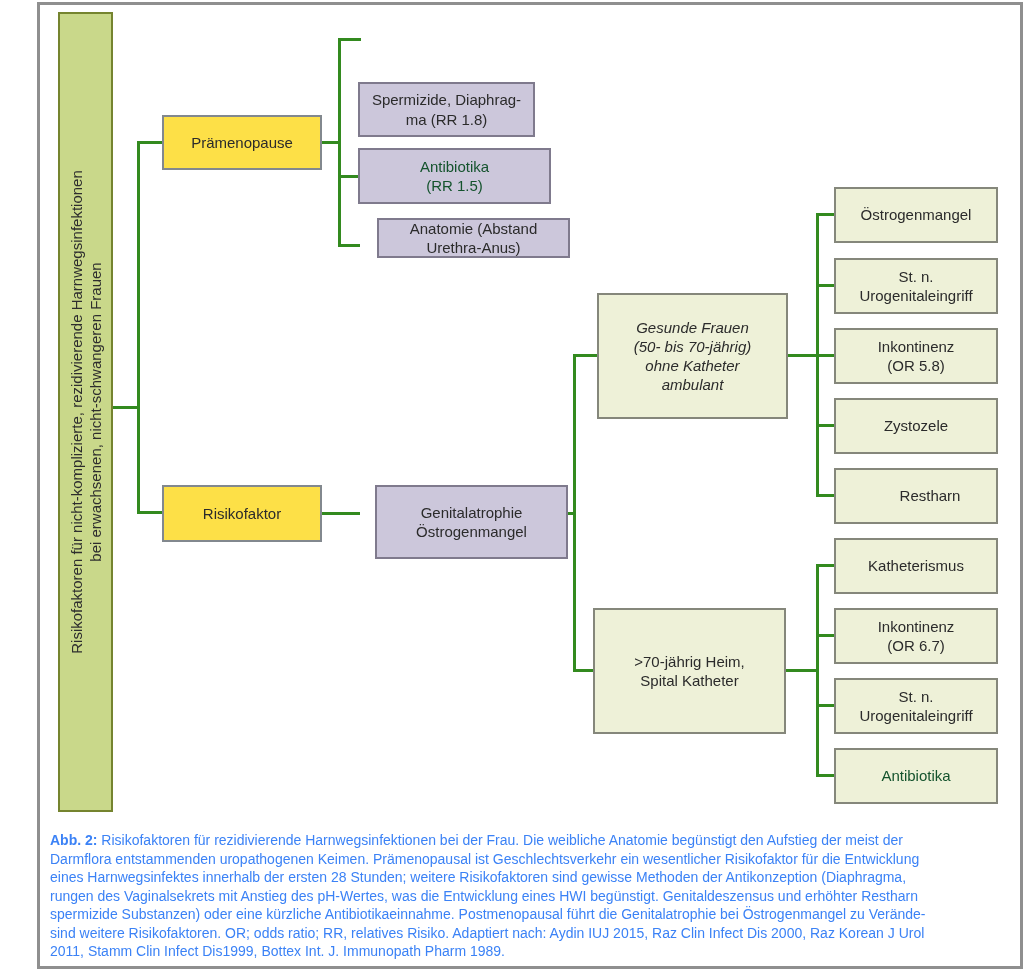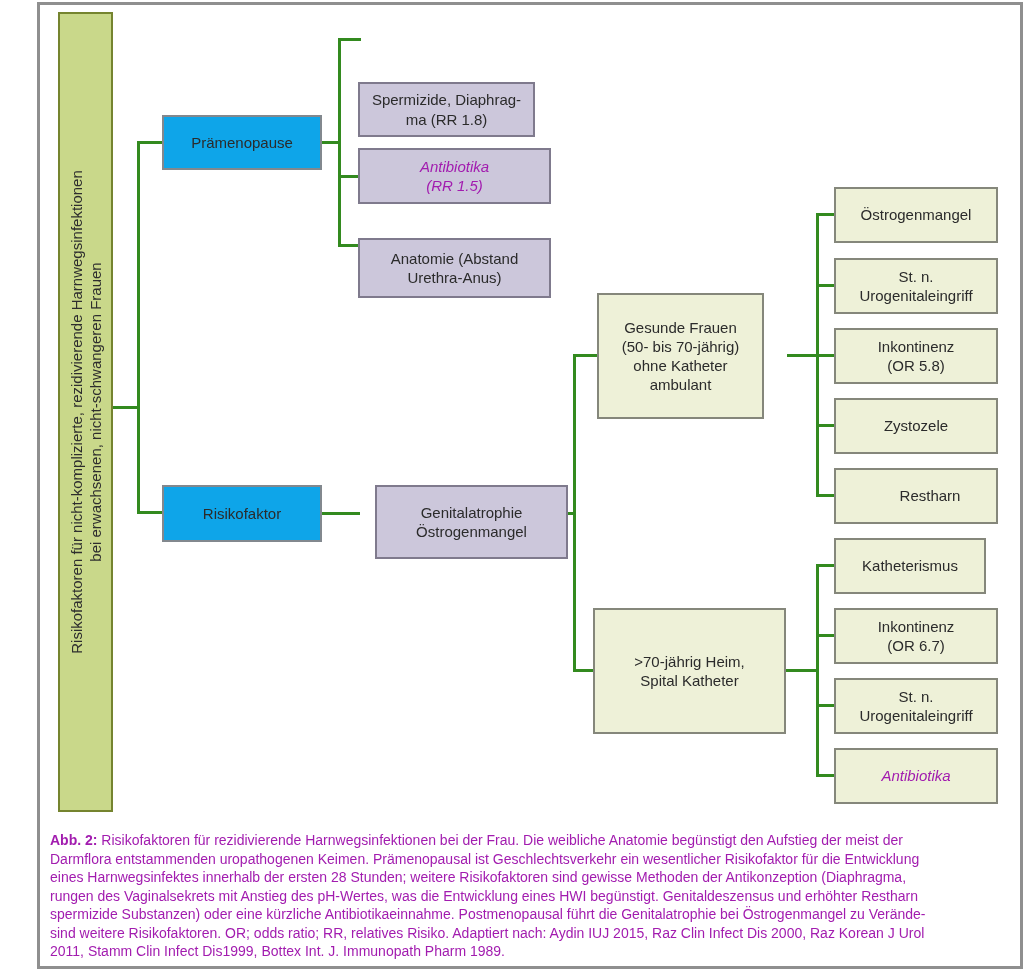--- a/index.html
+++ b/index.html
@@ -2,25 +2,25 @@
 <html><head>
 <meta charset="utf-8">
 <style>
   html,body{margin:0;padding:0;background:#ffffff;}
   body{width:1024px;height:975px;position:relative;font-family:"Liberation Sans",sans-serif;}
   .frame{position:absolute;left:37px;top:2px;width:986px;height:967px;border:3px solid #8f8f8f;box-sizing:border-box;}
   .sidebar{position:absolute;left:58px;top:12px;width:55px;height:800px;background:#c9d88a;border:2px solid #75842f;box-sizing:border-box;}
   .sidebar-text{position:absolute;top:50%;left:50%;width:800px;transform:translate(-50%,-50%) rotate(-90deg);text-align:center;font-size:15px;line-height:19px;color:#2e2e2e;white-space:pre-line;}
   .line{position:absolute;background:#338a1f;}
   .box{position:absolute;box-sizing:border-box;border:2px solid #83838c;display:flex;align-items:center;justify-content:center;text-align:center;white-space:pre-line;font-size:15px;line-height:1.28;color:#2b2b2b;}
-  .blue{background:#0ea5e9;border-color:#82888e;}
+  .blue{background:#fde047;border-color:#82888e;}
   .purple{background:#ccc7db;border-color:#7f7a8d;}
   .pale{background:#eef1d8;border-color:#85877b;}
-  .red{color:#a21caf;font-style:italic;}
-  .caption{position:absolute;left:50px;top:831px;width:966px;font-size:14px;line-height:18.5px;color:#a21caf;white-space:nowrap;}
+  .red{color:#14532d;}
+  .caption{position:absolute;left:50px;top:831px;width:966px;font-size:14px;line-height:18.5px;color:#3b82f6;white-space:nowrap;}
   .bold{font-weight:bold;}
 </style>
 </head>
 <body>
 
 <div class="frame"></div>
 
 <div class="sidebar">
   <div class="sidebar-text">Risikofaktoren für nicht-komplizierte, rezidivierende Harnwegsinfektionen
 bei erwachsenen, nicht-schwangeren Frauen</div>
@@ -51,39 +51,39 @@
 <div class="line" style="left:816px;top:564px;width:18px;height:3px;"></div>
 <div class="line" style="left:816px;top:634px;width:18px;height:3px;"></div>
 <div class="line" style="left:816px;top:704px;width:18px;height:3px;"></div>
 <div class="line" style="left:816px;top:774px;width:18px;height:3px;"></div>
 
 <div class="box blue" style="left:162px;top:115px;width:160px;height:55px;">Prämenopause</div>
 <div class="box purple" style="left:358px;top:82px;width:177px;height:55px;">Spermizide, Diaphrag-
 ma (RR 1.8)</div>
 <div class="box purple red" style="left:358px;top:148px;width:193px;height:56px;">Antibiotika
 (RR 1.5)</div>
-<div class="box purple" style="left:358px;top:218px;width:193px;height:60px;margin-top:20px;">Anatomie (Abstand
+<div class="box purple" style="left:377px;top:218px;width:193px;height:40px;">Anatomie (Abstand
 Urethra-Anus)</div>
 <div class="box blue" style="left:162px;top:485px;width:160px;height:57px;">Risikofaktor</div>
 <div class="box purple" style="left:375px;top:485px;width:193px;height:74px;">Genitalatrophie
 Östrogenmangel</div>
-<div class="box pale" style="left:597px;top:293px;width:167px;height:126px;">Gesunde Frauen
+<div class="box pale" style="left:597px;top:293px;width:191px;height:126px;font-style:italic;">Gesunde Frauen
 (50- bis 70-jährig)
 ohne Katheter
 ambulant</div>
 <div class="box pale" style="left:593px;top:608px;width:193px;height:126px;">&gt;70-jährig Heim,
 Spital Katheter</div>
 <div class="box pale" style="left:834px;top:187px;width:164px;height:56px;">Östrogenmangel</div>
 <div class="box pale" style="left:834px;top:258px;width:164px;height:56px;">St. n.
 Urogenitaleingriff</div>
 <div class="box pale" style="left:834px;top:328px;width:164px;height:56px;">Inkontinenz
 (OR 5.8)</div>
 <div class="box pale" style="left:834px;top:398px;width:164px;height:56px;">Zystozele</div>
 <div class="box pale" style="left:834px;top:468px;width:164px;height:56px;padding-left:28px;">Restharn</div>
-<div class="box pale" style="left:834px;top:538px;width:152px;height:56px;">Katheterismus</div>
+<div class="box pale" style="left:834px;top:538px;width:164px;height:56px;">Katheterismus</div>
 <div class="box pale" style="left:834px;top:608px;width:164px;height:56px;">Inkontinenz
 (OR 6.7)</div>
 <div class="box pale" style="left:834px;top:678px;width:164px;height:56px;">St. n.
 Urogenitaleingriff</div>
 <div class="box pale red" style="left:834px;top:748px;width:164px;height:56px;">Antibiotika</div>
 
 <div class="caption">
   <div><span class="bold">Abb. 2:</span><span> Risikofaktoren für rezidivierende Harnwegsinfektionen bei der Frau. Die weibliche Anatomie begünstigt den Aufstieg der meist der</span></div>
   <div>Darmflora entstammenden uropathogenen Keimen. Prämenopausal ist Geschlechtsverkehr ein wesentlicher Risikofaktor für die Entwicklung</div>
   <div>eines Harnwegsinfektes innerhalb der ersten 28 Stunden; weitere Risikofaktoren sind gewisse Methoden der Antikonzeption (Diaphragma,</div>

